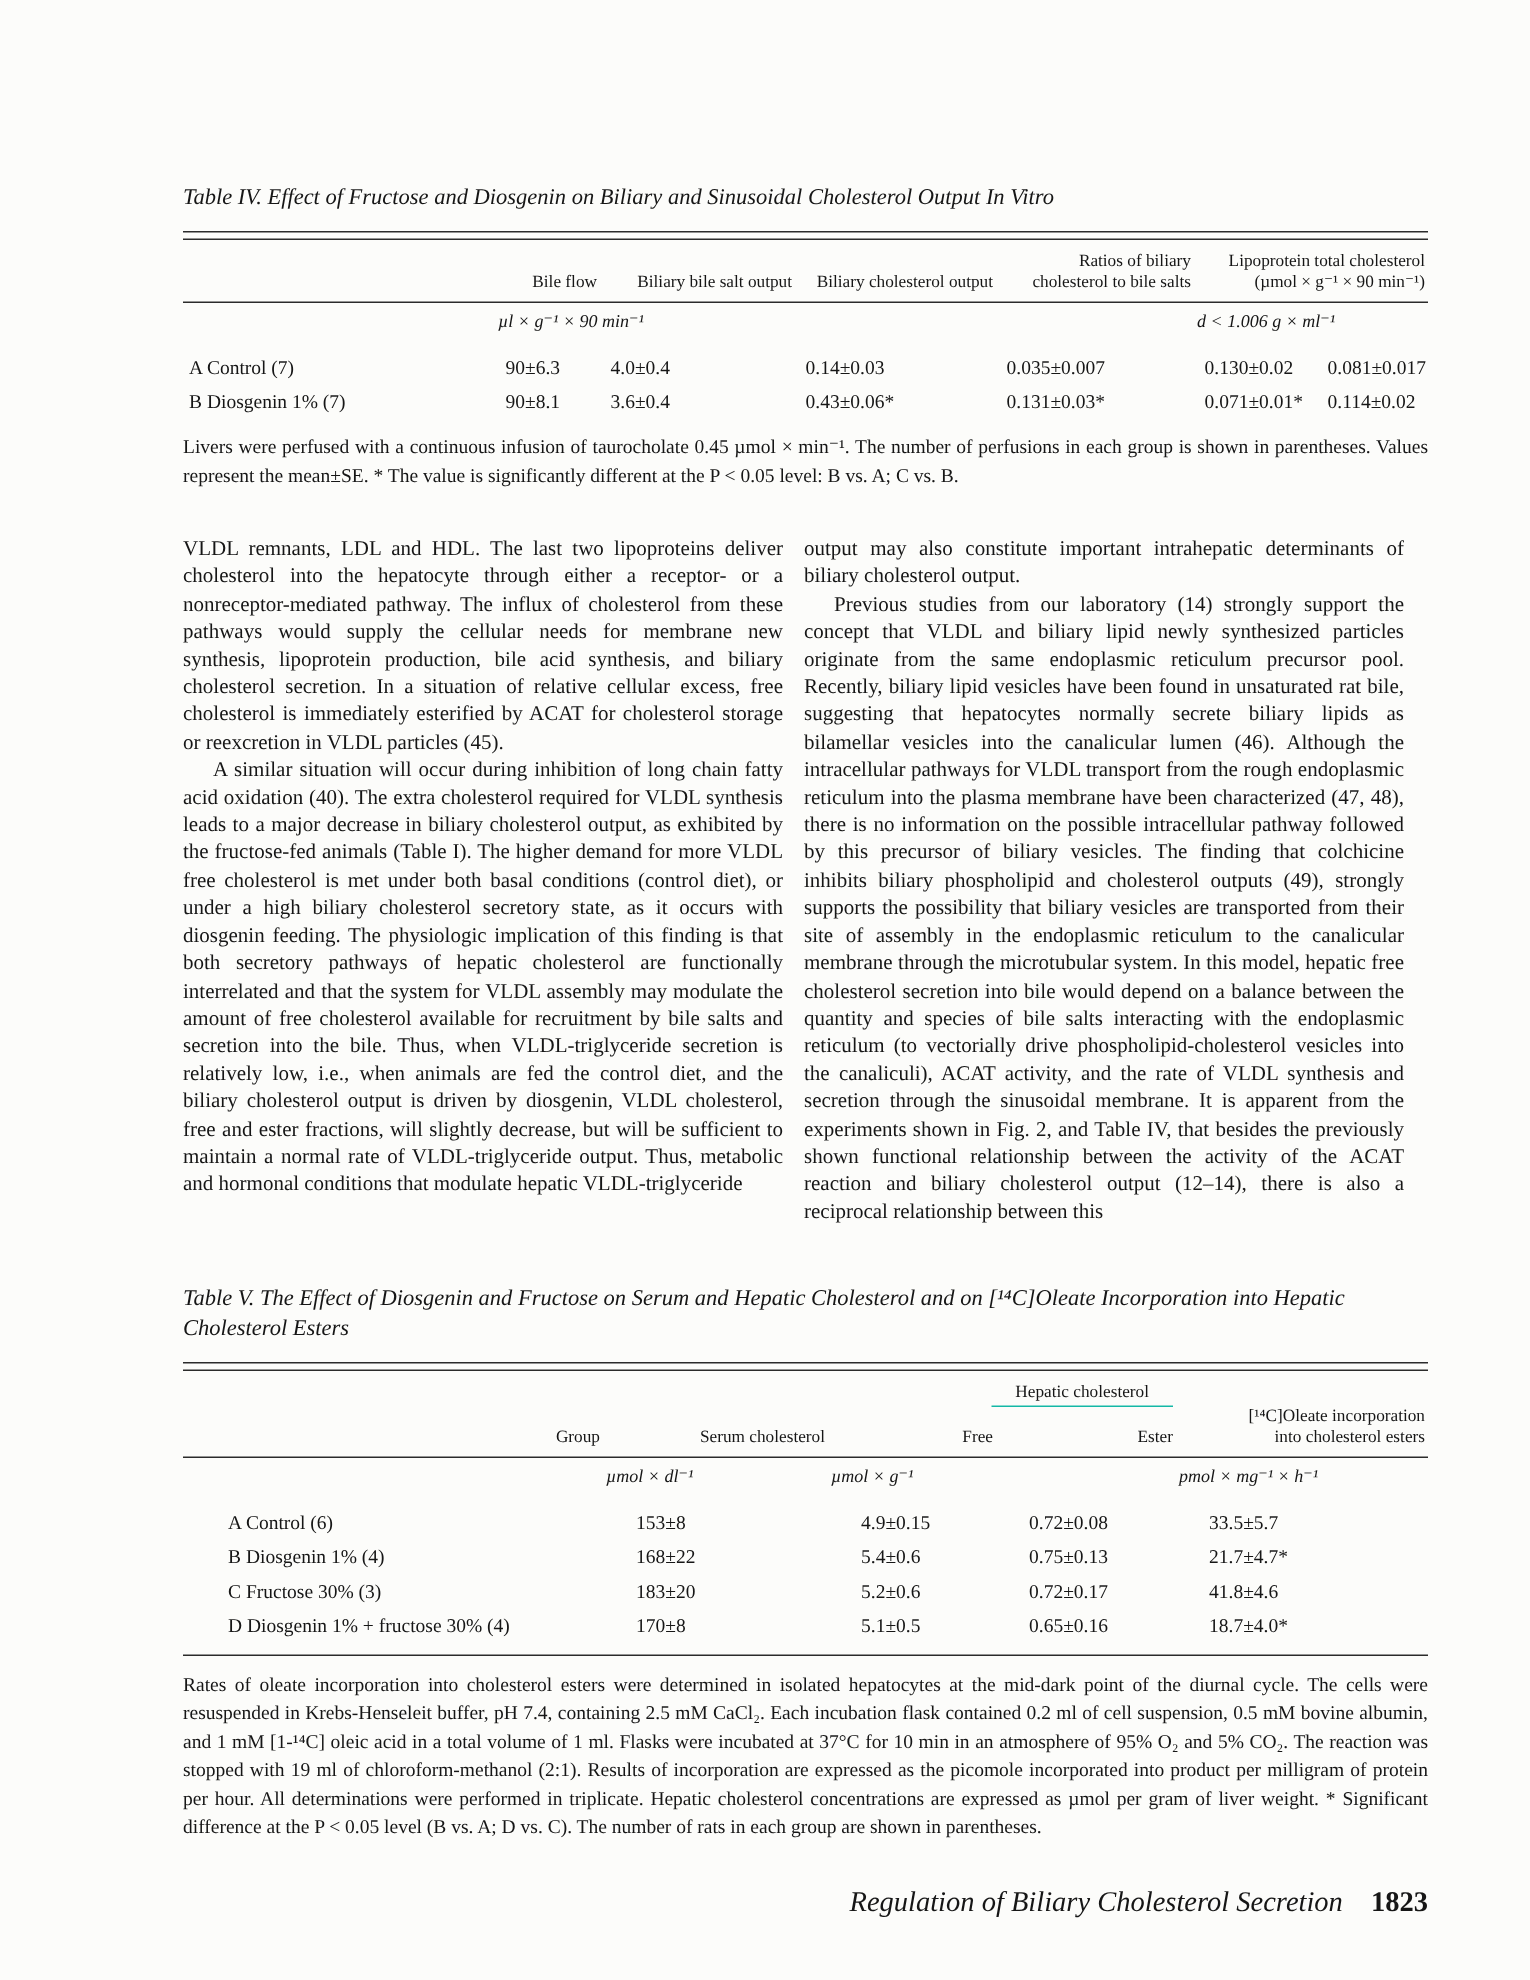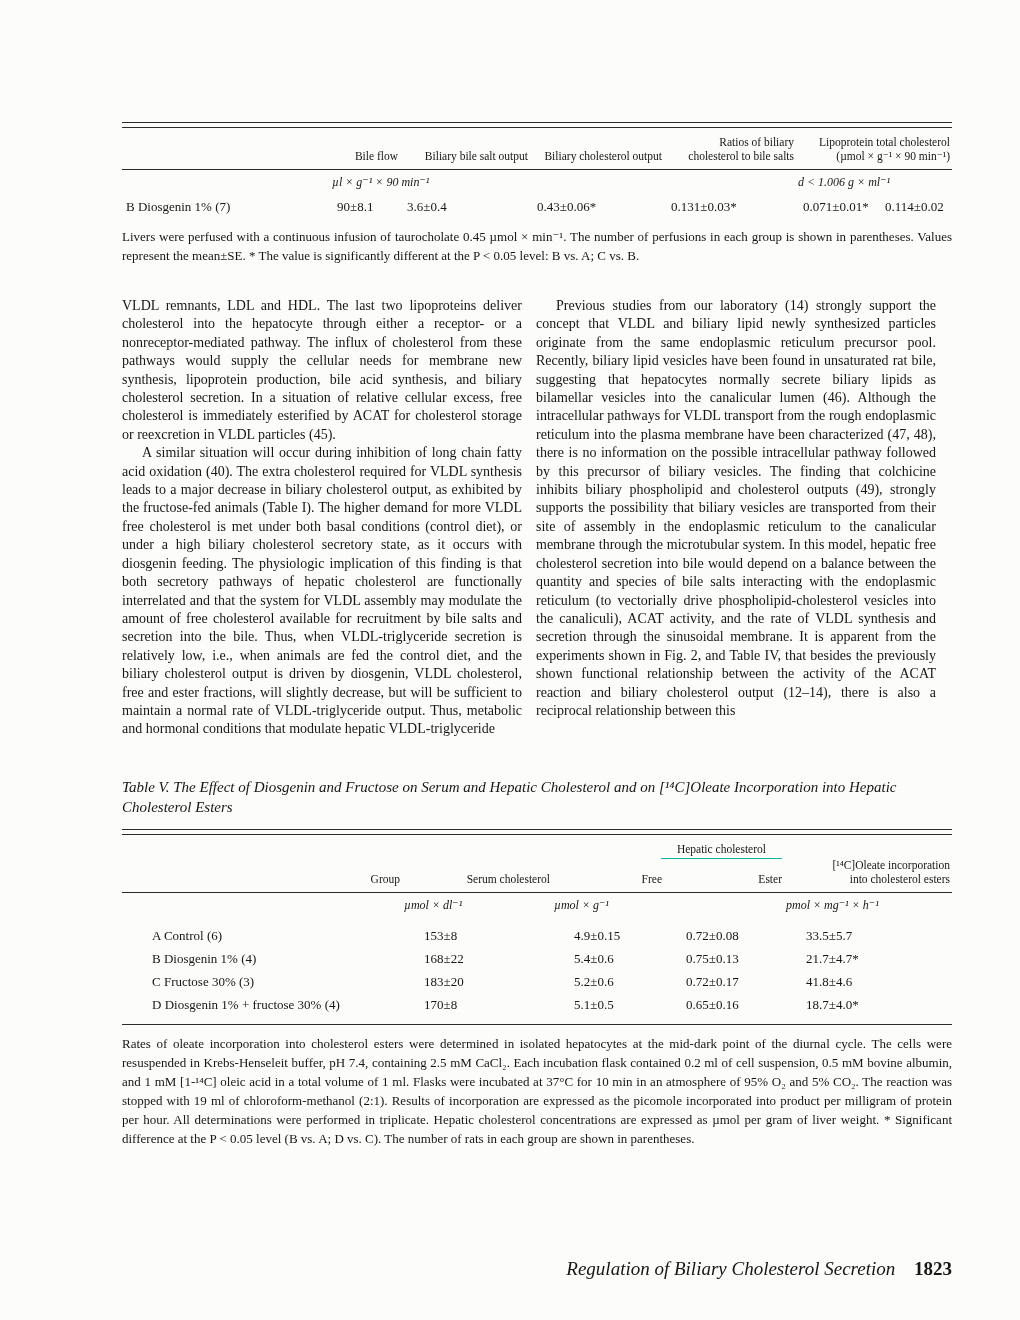--- a/index.html
+++ b/index.html
@@ -35,20 +35,21 @@
   .footer{position:absolute;right:68px;bottom:40px;font-size:19px;}
   .run-title{font-style:italic;}
   .page-num{font-weight:700;margin-left:14px;}
 </style>
 </head>
 <body>
 
 <div class="page">
 
   <section>
+    <p class="tbl-title">Table IV. Effect of Fructose and Diosgenin on Biliary and Sinusoidal Cholesterol Output In Vitro</p>
     <div class="double-rule"></div>
     <table class="sci">
       <colgroup>
         <col style="width:208px">
           <col style="width:70px">
           <col style="width:130px">
         <col style="width:134px">
           <col style="width:132px">
           <col style="width:82px">
           <col style="width:74px">
@@ -65,40 +66,50 @@
 (µmol × g⁻¹ × 90 min⁻¹)</th>
         </tr>
         <tr class="units">
           <td></td>
           <td colspan="3">µl × g⁻¹ × 90 min⁻¹</td>
           <td></td>
           <td colspan="2">d &lt; 1.006 g × ml⁻¹</td>
         </tr>
       </thead>
       <tbody>
+        <tr class="first">
+          <td>A Control (7)</td>
+          <td class="val">90±6.3</td>
+          <td class="val">4.0±0.4</td>
+          <td class="val">0.14±0.03</td>
+          <td class="val">0.035±0.007</td>
+          <td class="val">0.130±0.02</td>
+          <td class="val">0.081±0.017</td>
+        </tr>
         <tr>
           <td>B Diosgenin 1% (7)</td>
           <td class="val">90±8.1</td>
           <td class="val">3.6±0.4</td>
           <td class="val">0.43±0.06*</td>
           <td class="val">0.131±0.03*</td>
           <td class="val">0.071±0.01*</td>
           <td class="val">0.114±0.02</td>
         </tr>
       </tbody>
     </table>
     <p class="footnote">Livers were perfused with a continuous infusion of taurocholate 0.45 µmol × min⁻¹. The number of perfusions in each group is shown in parentheses. Values represent the mean±SE.   * The value is significantly different at the P &lt; 0.05 level: B vs. A; C vs. B.</p>
   </section>
 
   <section class="body-cols">
     <div class="col">
       <p class="para">VLDL remnants, LDL and HDL. The last two lipoproteins deliver cholesterol into the hepatocyte through either a receptor- or a nonreceptor-mediated pathway. The influx of cholesterol from these pathways would supply the cellular needs for membrane new synthesis, lipoprotein production, bile acid synthesis, and biliary cholesterol secretion. In a situation of relative cellular excess, free cholesterol is immediately esterified by ACAT for cholesterol storage or reexcretion in VLDL particles (45).</p>
       <p class="para indent">A similar situation will occur during inhibition of long chain fatty acid oxidation (40). The extra cholesterol required for VLDL synthesis leads to a major decrease in biliary cholesterol output, as exhibited by the fructose-fed animals (Table I). The higher demand for more VLDL free cholesterol is met under both basal conditions (control diet), or under a high biliary cholesterol secretory state, as it occurs with diosgenin feeding. The physiologic implication of this finding is that both secretory pathways of hepatic cholesterol are functionally interrelated and that the system for VLDL assembly may modulate the amount of free cholesterol available for recruitment by bile salts and secretion into the bile. Thus, when VLDL-triglyceride secretion is relatively low, i.e., when animals are fed the control diet, and the biliary cholesterol output is driven by diosgenin, VLDL cholesterol, free and ester fractions, will slightly decrease, but will be sufficient to maintain a normal rate of VLDL-triglyceride output. Thus, metabolic and hormonal conditions that modulate hepatic VLDL-triglyceride</p>
     </div>
     <div class="col">
+      <p class="para">output may also constitute important intrahepatic determinants of biliary cholesterol output.</p>
       <p class="para indent">Previous studies from our laboratory (14) strongly support the concept that VLDL and biliary lipid newly synthesized particles originate from the same endoplasmic reticulum precursor pool. Recently, biliary lipid vesicles have been found in unsaturated rat bile, suggesting that hepatocytes normally secrete biliary lipids as bilamellar vesicles into the canalicular lumen (46). Although the intracellular pathways for VLDL transport from the rough endoplasmic reticulum into the plasma membrane have been characterized (47, 48), there is no information on the possible intracellular pathway followed by this precursor of biliary vesicles. The finding that colchicine inhibits biliary phospholipid and cholesterol outputs (49), strongly supports the possibility that biliary vesicles are transported from their site of assembly in the endoplasmic reticulum to the canalicular membrane through the microtubular system. In this model, hepatic free cholesterol secretion into bile would depend on a balance between the quantity and species of bile salts interacting with the endoplasmic reticulum (to vectorially drive phospholipid-cholesterol vesicles into the canaliculi), ACAT activity, and the rate of VLDL synthesis and secretion through the sinusoidal membrane. It is apparent from the experiments shown in Fig. 2, and Table IV, that besides the previously shown functional relationship between the activity of the ACAT reaction and biliary cholesterol output (12–14), there is also a reciprocal relationship between this</p>
     </div>
   </section>
 
   <section class="sec-gap">
     <p class="tbl-title">Table V. The Effect of Diosgenin and Fructose on Serum and Hepatic Cholesterol and on [¹⁴C]Oleate Incorporation into Hepatic Cholesterol Esters</p>
     <div class="double-rule"></div>
     <table class="sci">
       <colgroup>
         <col style="width:280px">

